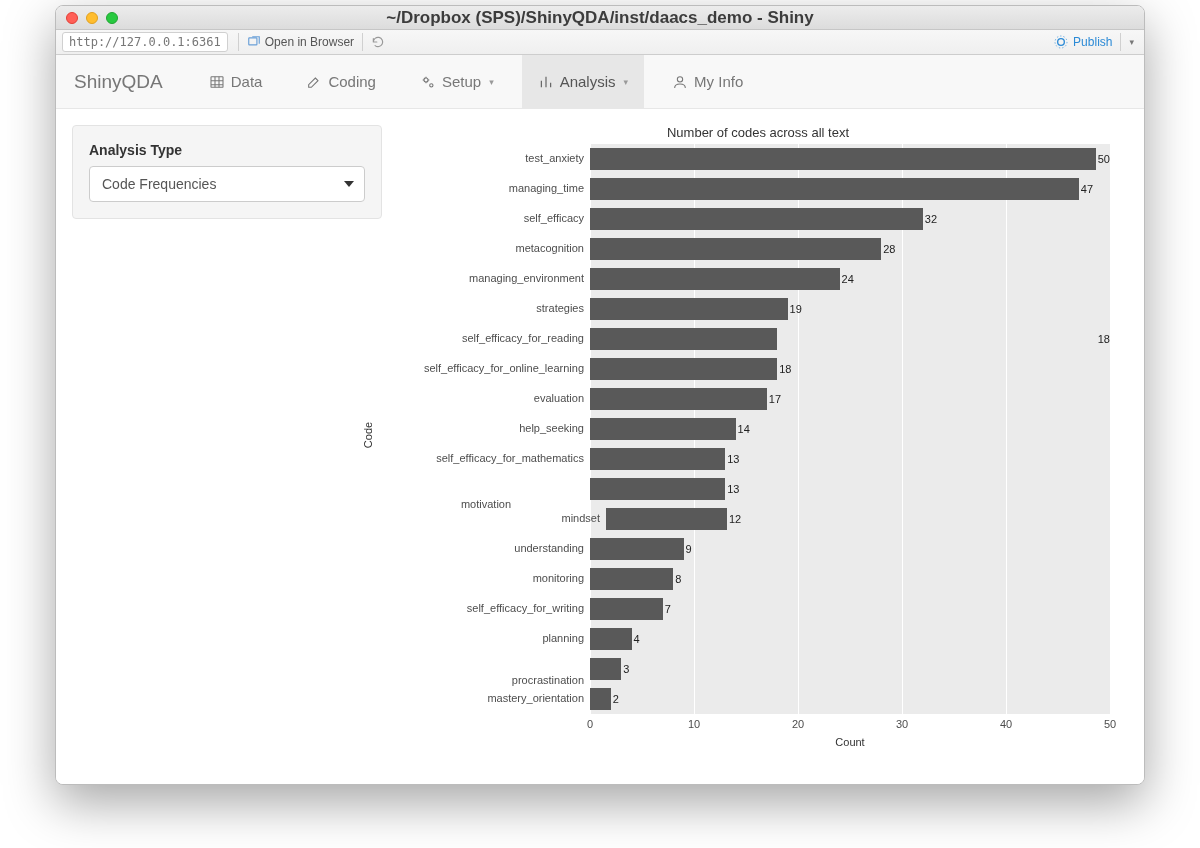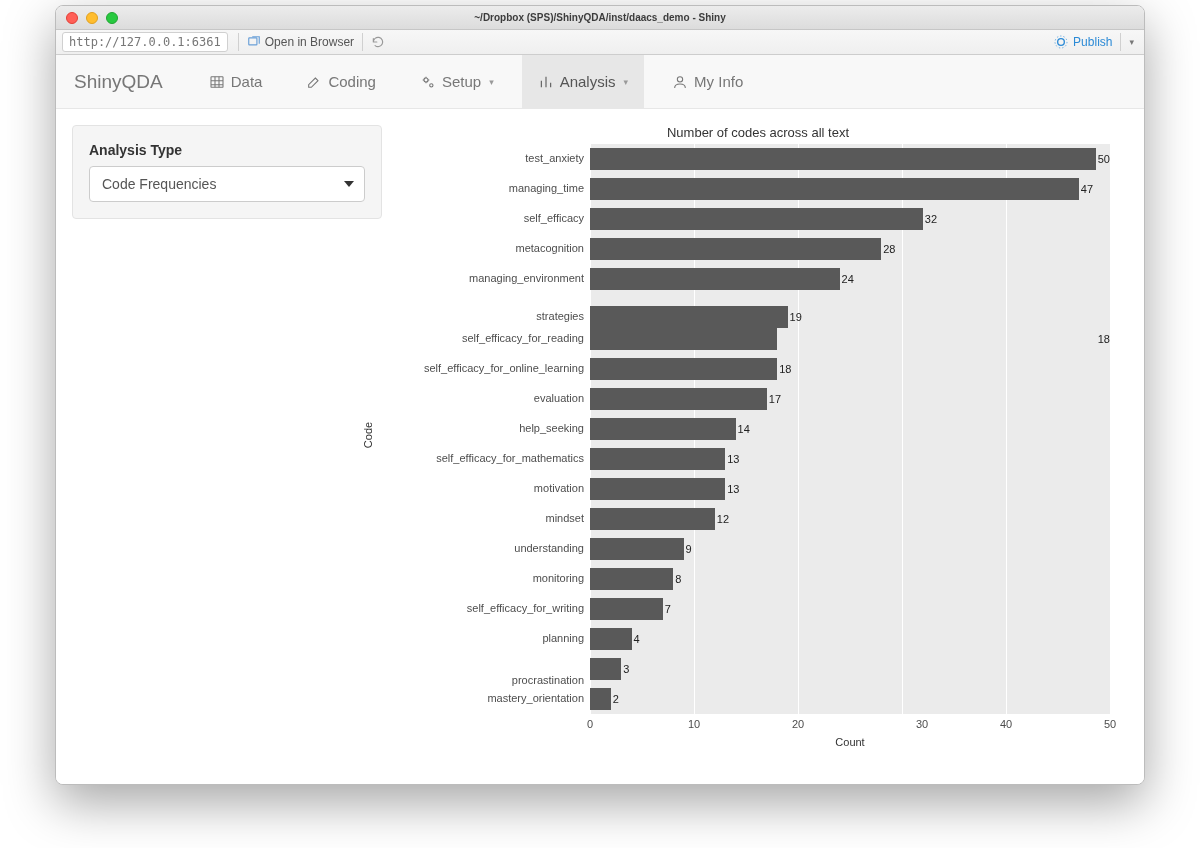--- a/index.html
+++ b/index.html
@@ -29,21 +29,21 @@
     display: flex; align-items: center;
     position: relative;
   }
   .traffic { display: flex; gap: 8px; margin-left: 10px; }
   .dot { width: 12px; height: 12px; border-radius: 50%; }
   .dot.r { background:#ff5f57; border:1px solid #e23f36; }
   .dot.y { background:#ffbd2e; border:1px solid #e0a020; }
   .dot.g { background:#28c940; border:1px solid #20a532; }
   .title-text {
     position: absolute; left:0; right:0; text-align:center;
-    font-size:10px; font-weight:600; color:#3c3c3c;
+    font-size:17px; font-weight:600; color:#3c3c3c;
     pointer-events:none;
   }
   .toolbar {
     height: 25px;
     background: linear-gradient(#f7f7f7,#efefef);
     border-bottom:1px solid #cfcfcf;
     display:flex; align-items:center;
     font-size:12px; color:#555;
     padding:0 6px;
   }
@@ -301,21 +301,21 @@
           <div class="bar-row" style="top: 92px;">
             <div class="ylab" style="top: 6px;">metacognition</div>
             <div class="bar" style="width: 56%;"></div>
             <div class="bar-val">28</div>
           </div>
           <div class="bar-row" style="top: 122px;">
             <div class="ylab" style="top: 6px;">managing_environment</div>
             <div class="bar" style="width: 48%;"></div>
             <div class="bar-val">24</div>
           </div>
-          <div class="bar-row" style="top: 152px; margin-top: 8px;">
+          <div class="bar-row" style="top: 152px;">
             <div class="ylab" style="top: 6px;">strategies</div>
             <div class="bar" style="width: 38%;"></div>
             <div class="bar-val">19</div>
           </div>
           <div class="bar-row" style="top: 182px; justify-content: space-between;">
             <div class="ylab" style="top: 6px;">self_efficacy_for_reading</div>
             <div class="bar" style="width: 36%;"></div>
             <div class="bar-val">18</div>
           </div>
           <div class="bar-row" style="top: 212px;">
@@ -332,25 +332,25 @@
             <div class="ylab" style="top: 6px;">help_seeking</div>
             <div class="bar" style="width: 28%;"></div>
             <div class="bar-val">14</div>
           </div>
           <div class="bar-row" style="top: 302px;">
             <div class="ylab" style="top: 6px;">self_efficacy_for_mathematics</div>
             <div class="bar" style="width: 26%;"></div>
             <div class="bar-val">13</div>
           </div>
           <div class="bar-row" style="top: 332px;">
-            <div class="ylab" style="top: 6px;">motivation</div>
+            <div class="ylab" style="top: 22px; text-align: center;">motivation</div>
             <div class="bar" style="width: 26%;"></div>
             <div class="bar-val">13</div>
           </div>
-          <div class="bar-row" style="top: 362px;">
+          <div class="bar-row" style="top: 362px; margin-left: 16px;">
             <div class="ylab" style="top: 6px;">mindset</div>
             <div class="bar" style="width: 24%;"></div>
             <div class="bar-val">12</div>
           </div>
           <div class="bar-row" style="top: 392px;">
             <div class="ylab" style="top: 6px;">understanding</div>
             <div class="bar" style="width: 18%;"></div>
             <div class="bar-val">9</div>
           </div>
           <div class="bar-row" style="top: 422px;">
@@ -377,20 +377,20 @@
             <div class="ylab" style="top: 6px;">mastery_orientation</div>
             <div class="bar" style="width: 4%;"></div>
             <div class="bar-val">2</div>
           </div>
         </div>
       <div class="x-axis" id="x-axis">
         <div class="x-title">Count</div>
       <div class="x-tick" style="left: 0%;">0</div>
           <div class="x-tick" style="left: 20%;">10</div>
           <div class="x-tick" style="left: 40%;">20</div>
-          <div class="x-tick" style="left: 60%; margin-left: 20px;">30</div>
+          <div class="x-tick" style="left: 60%;">30</div>
           <div class="x-tick" style="left: 80%;">40</div>
           <div class="x-tick" style="left: 100%;">50</div>
         </div>
     </div>
   </div>
 
 </div>
 
 </body></html>

